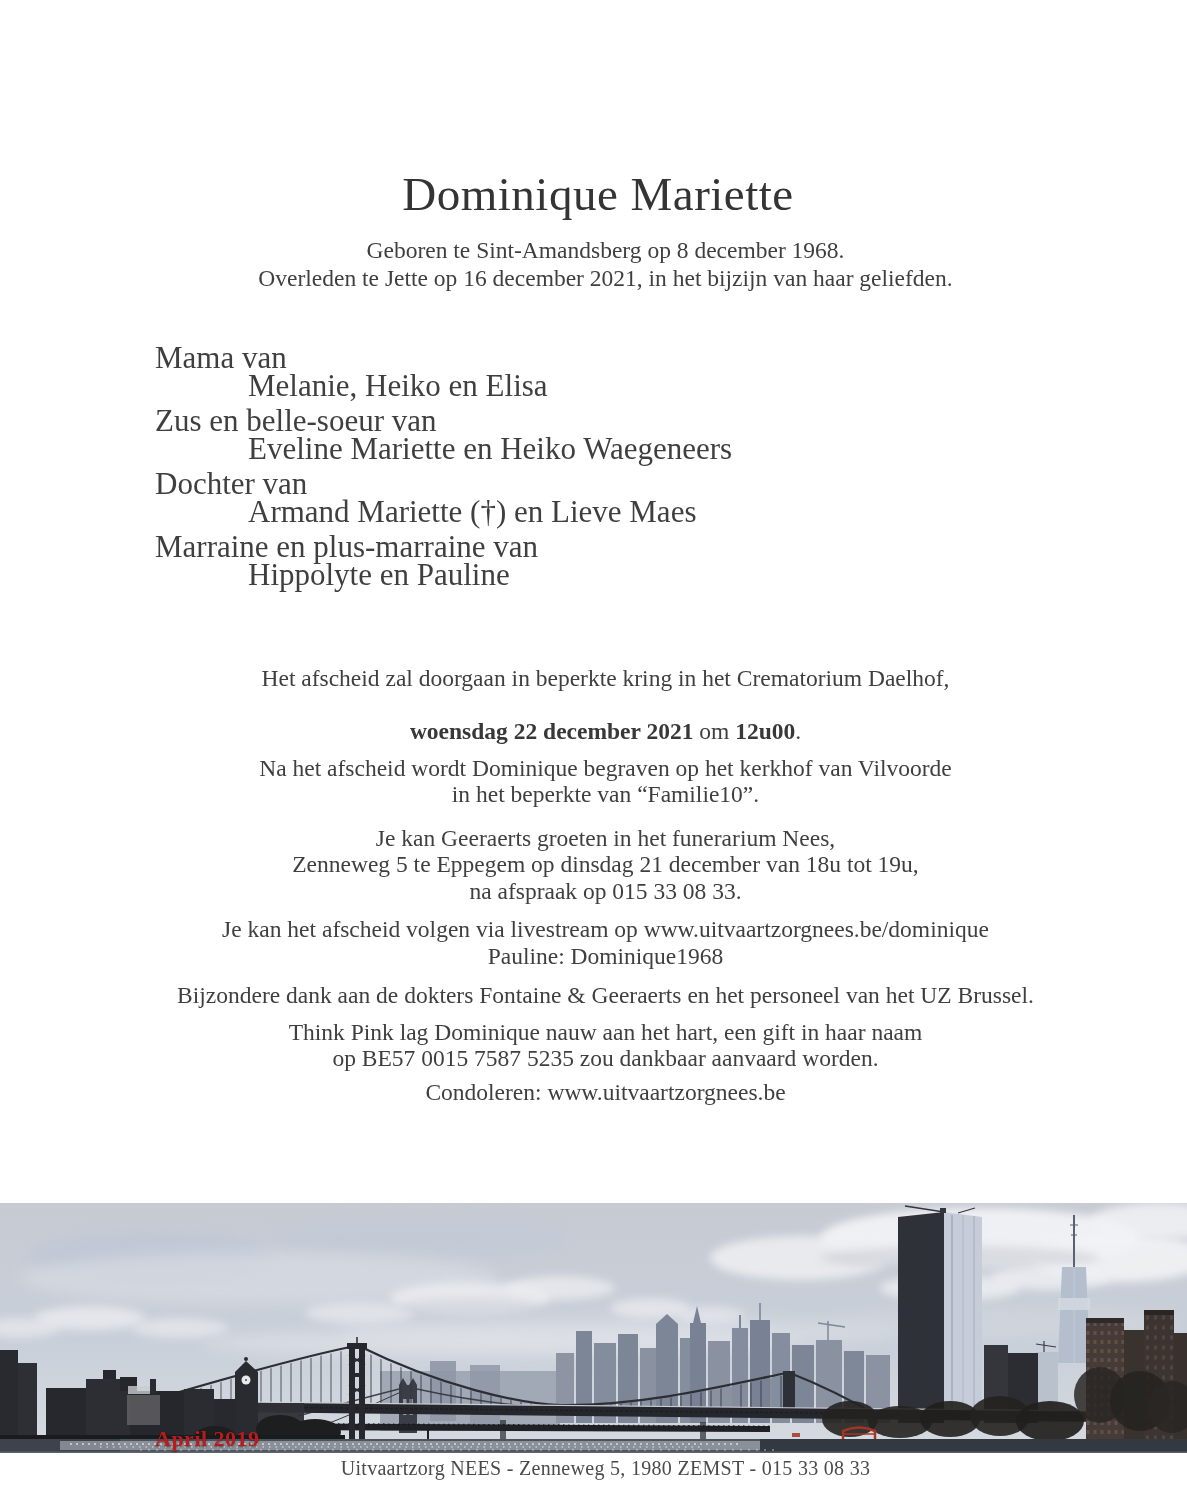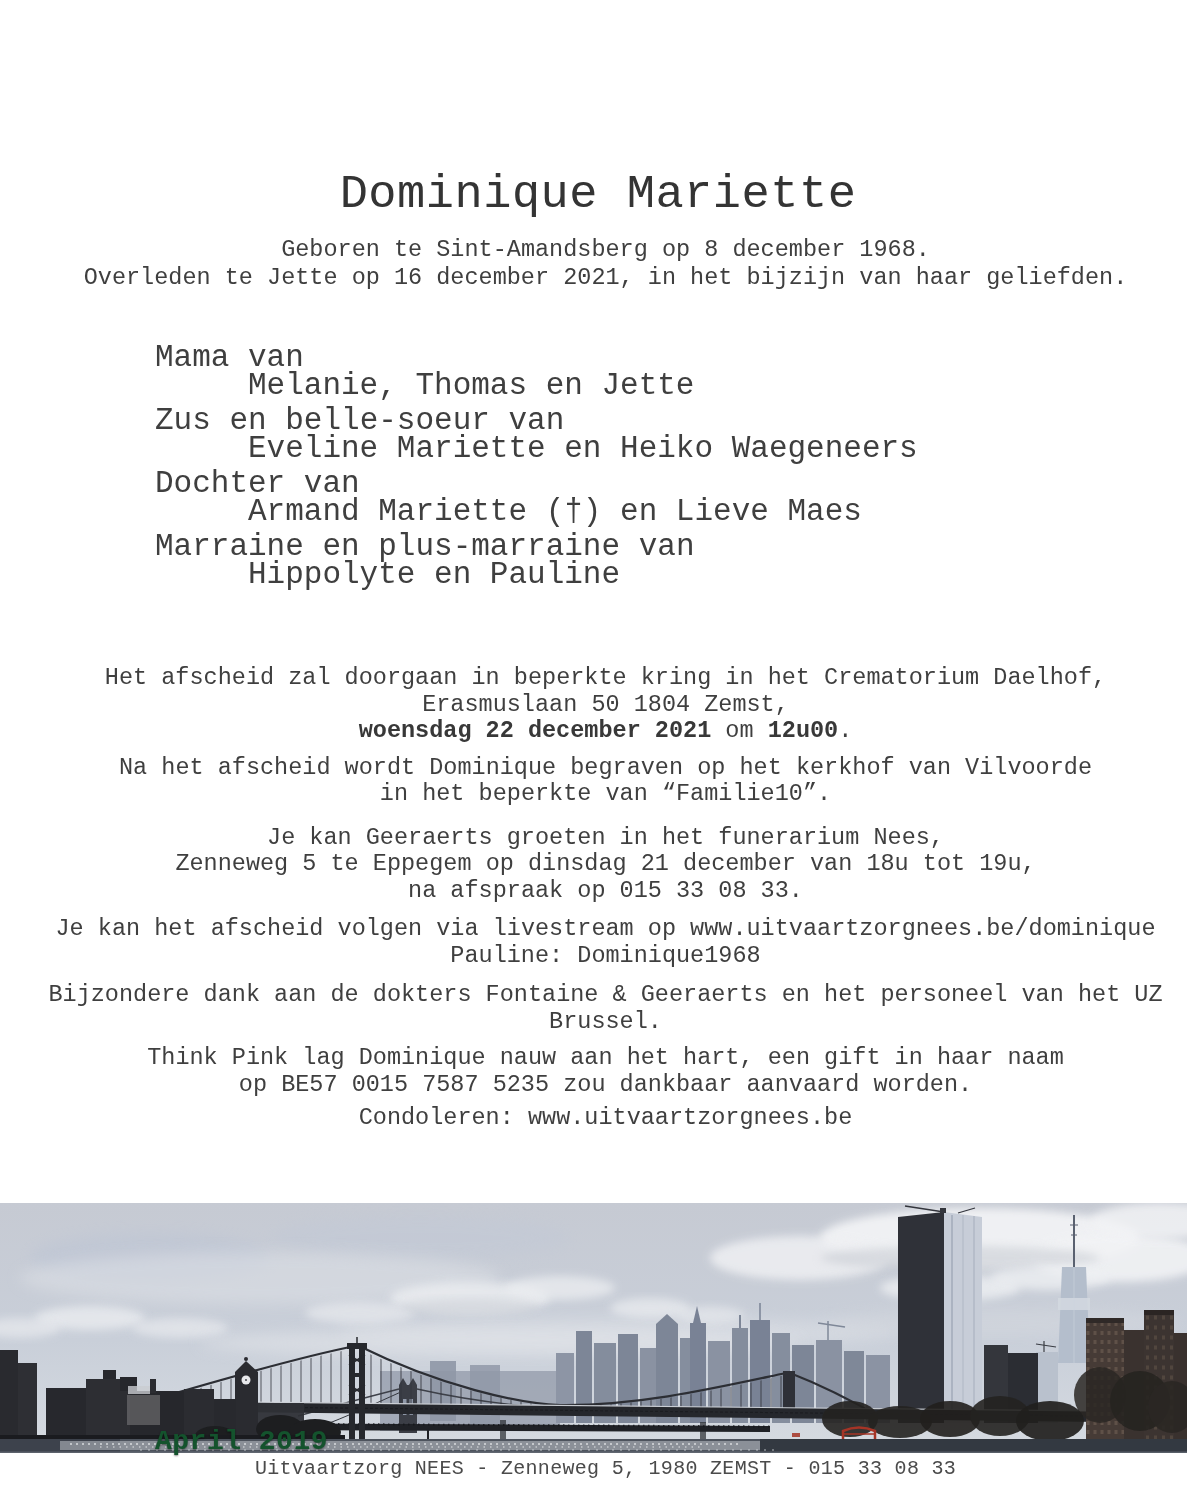--- a/index.html
+++ b/index.html
@@ -1,18 +1,18 @@
 <!DOCTYPE html>
 <html><head>
 <meta charset="utf-8">
 <style>
   html,body{margin:0;padding:0;background:#ffffff;}
   .page{
     position:relative;width:1187px;height:1509px;margin:0 auto;background:#ffffff;
-    overflow:hidden;font-family:Liberation Mono, monospace;color:#3f3f3f;
+    overflow:hidden;font-family:Liberation Serif, serif;color:#3f3f3f;
   }
   .title{
     position:absolute;top:140px;left:0;width:1196px;text-align:center;
     font-size:47px;font-weight:400;color:#343434;letter-spacing:0.5px;line-height:1;
   }
   .intro{
     position:absolute;top:236px;left:12px;width:1187px;text-align:center;
     font-size:23.5px;line-height:28px;
   }
   .relations{
@@ -32,21 +32,21 @@
   .g4{margin-top:13px !important;}
   .g5{margin-top:10px !important;}
   .g6{margin-top:7px !important;}
   .b{font-weight:700;color:#383838;text-align:center;}
   .photo{
     position:absolute;top:1203px;left:0;width:1187px;height:250px;overflow:hidden;
   }
   .photo svg{display:block;width:100%;height:100%;}
   .caption{
     position:absolute;top:1426px;left:155px;
-    font-size:28px;font-weight:700;color:#14532d;letter-spacing:0.5px;
+    font-size:22px;font-weight:700;color:#b91c1c;letter-spacing:0.5px;
     text-shadow:0 1px 2px rgba(0,0,0,0.45);
   }
   .footer{
     position:absolute;top:1457px;left:12px;width:1187px;text-align:center;
     font-size:20px;color:#4b4b4b;letter-spacing:0.3px;
   }
 </style>
 </head>
 <body>
 
@@ -55,39 +55,39 @@
   <h1 class="title">Dominique Mariette</h1>
 
   <div class="intro">
     <div>Geboren te Sint-Amandsberg op 8 december 1968.</div>
     <div>Overleden te Jette op 16 december 2021, in het bijzijn van haar geliefden.</div>
   </div>
 
   <div class="relations">
     <div class="relation-group">
       <div>Mama van</div>
-      <div class="relation-names">Melanie, Thomas en Jette</div>
+      <div class="relation-names">Melanie, Heiko en Elisa</div>
     </div>
     <div class="relation-group">
       <div>Zus en belle-soeur van</div>
       <div class="relation-names">Eveline Mariette en Heiko Waegeneers</div>
     </div>
     <div class="relation-group">
       <div>Dochter van</div>
       <div class="relation-names">Armand Mariette (†) en Lieve Maes</div>
     </div>
     <div class="relation-group">
       <div>Marraine en plus-marraine van</div>
       <div class="relation-names">Hippolyte en Pauline</div>
     </div>
   </div>
 
   <div class="details">
     <p><span>Het afscheid zal doorgaan in beperkte kring in het Crematorium Daelhof,</span><br>
-      <span>Erasmuslaan 50 1804 Zemst,</span><br>
+      <br>
       <span class="b">woensdag 22 december 2021</span><span> om </span><span class="b">12u00</span><span>.</span></p>
     <p class="g1"><span>Na het afscheid wordt Dominique begraven op het kerkhof van Vilvoorde</span><br>
       <span>in het beperkte van “Familie10”.</span></p>
     <p class="g2"><span>Je kan Geeraerts groeten in het funerarium Nees,</span><br>
       <span>Zenneweg 5 te Eppegem op dinsdag 21 december van 18u tot 19u,</span><br>
       <span>na afspraak op 015 33 08 33.</span></p>
     <p class="g3"><span>Je kan het afscheid volgen via livestream op www.uitvaartzorgnees.be/dominique</span><br>
       <span>Pauline: Dominique1968</span></p>
     <p class="g4">Bijzondere dank aan de dokters Fontaine &amp; Geeraerts en het personeel van het UZ Brussel.</p>
     <p class="g5"><span>Think Pink lag Dominique nauw aan het hart, een gift in haar naam</span><br>

